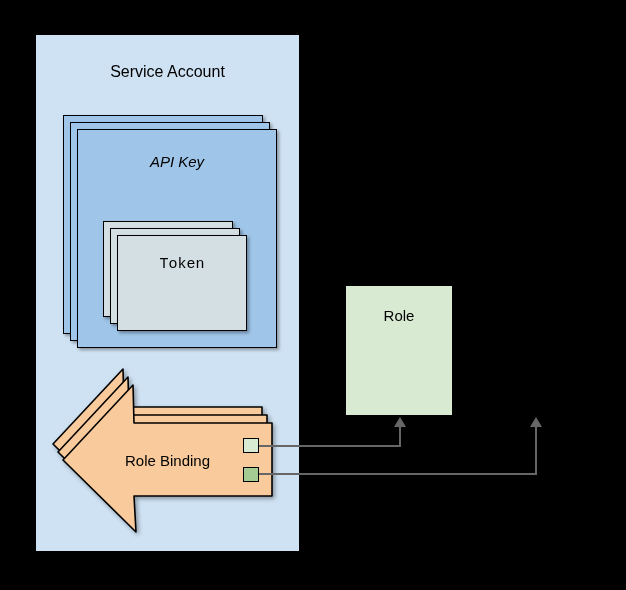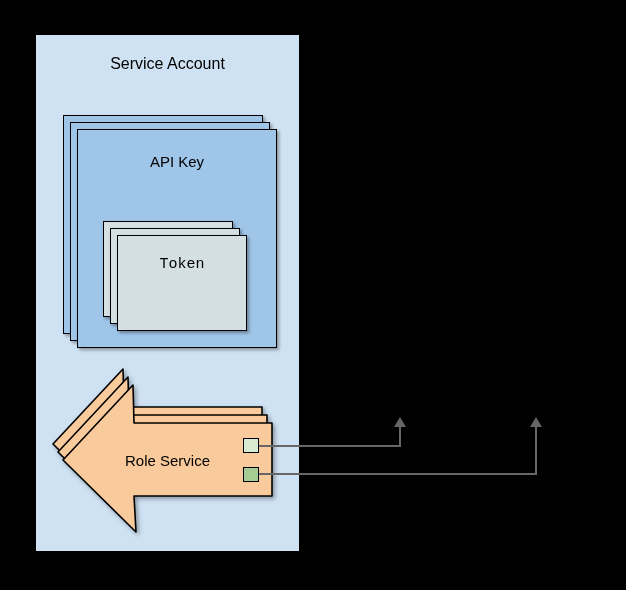--- a/index.html
+++ b/index.html
@@ -3,28 +3,28 @@
 <meta charset="utf-8">
 <style>
   html,body{margin:0;padding:0;background:#000;}
   .canvas{
     position:relative;width:626px;height:590px;background:#000;overflow:hidden;
     font-family:"Liberation Sans",sans-serif;color:#000;
   }
   .canvas *{box-sizing:border-box;}
   .box{position:absolute;border:1px solid #000;}
   .sa-box{left:35px;top:34px;width:265px;height:518px;background:#cfe2f3;}
-  .sa-label{padding-top:20px;text-align:center;font-size:16px;}
+  .sa-label{padding-top:28px;text-align:center;font-size:16px;}
 
   .stack-layer{position:absolute;border:1.5px solid #000;box-shadow:2px 2px 3px rgba(0,0,0,0.35);}
   .api-layer{width:200px;height:219px;background:#9fc5e8;}
   .api-1{left:63px;top:115px;}
   .api-2{left:70px;top:122px;}
   .api-3{left:77px;top:129px;}
-  .api-label{position:absolute;left:77px;top:153px;width:200px;text-align:center;font-size:15px;}
+  .api-label{position:absolute;left:77px;top:153px;width:200px;text-align:center;font-size:15px;font-style:italic;}
 
   .token-layer{width:130px;height:96px;background:#d3dfe2;}
   .tok-1{left:103px;top:221px;}
   .tok-2{left:110px;top:228px;}
   .tok-3{left:117px;top:235px;}
   .token-label{position:absolute;left:117px;top:256px;width:130px;text-align:center;font-size:15px;font-family:Liberation Mono, monospace;}
 
   .rb-svg{position:absolute;left:49px;top:365px;width:230px;height:175px;
           filter:drop-shadow(2px 2px 2px rgba(0,0,0,0.35));}
   .rb-label{position:absolute;left:63px;top:452px;width:209px;text-align:center;font-size:15px;}
@@ -71,32 +71,35 @@
     <div class="stack-layer token-layer tok-3"></div>
     <div class="token-label">Token</div>
   </div>
 
   <div>
     <svg class="rb-svg" viewBox="0 0 230 175">
       <polygon points="14,95 84,20 85,58 223,58 223,131 85,131 87,167" transform="translate(-10,-16)" stroke="#000" stroke-width="1.6" stroke-linejoin="round" fill="#f9cb9c"></polygon>
       <polygon points="14,95 84,20 85,58 223,58 223,131 85,131 87,167" transform="translate(-5,-8)" stroke="#000" stroke-width="1.6" stroke-linejoin="round" fill="#f9cb9c"></polygon>
       <polygon points="14,95 84,20 85,58 223,58 223,131 85,131 87,167" stroke="#000" stroke-width="1.6" stroke-linejoin="round" fill="#f9cb9c"></polygon>
     </svg>
-    <div class="rb-label">Role Service</div>
+    <div class="rb-label">Role Binding</div>
   </div>
 
   <div>
     <div class="conn c1h"></div>
     <div class="conn c1v"></div>
     <div class="arrowhead-up a1"></div>
   </div>
   <div>
     <div class="conn c2h"></div>
     <div class="conn c2v"></div>
     <div class="arrowhead-up a2"></div>
   </div>
 
   <div class="ref-square sq-role"></div>
   <div class="ref-square sq-rg"></div>
 
+  <div class="box role-box">
+    <div class="role-label">Role</div>
+  </div>
 
 
 </div>
 
 </body></html>

